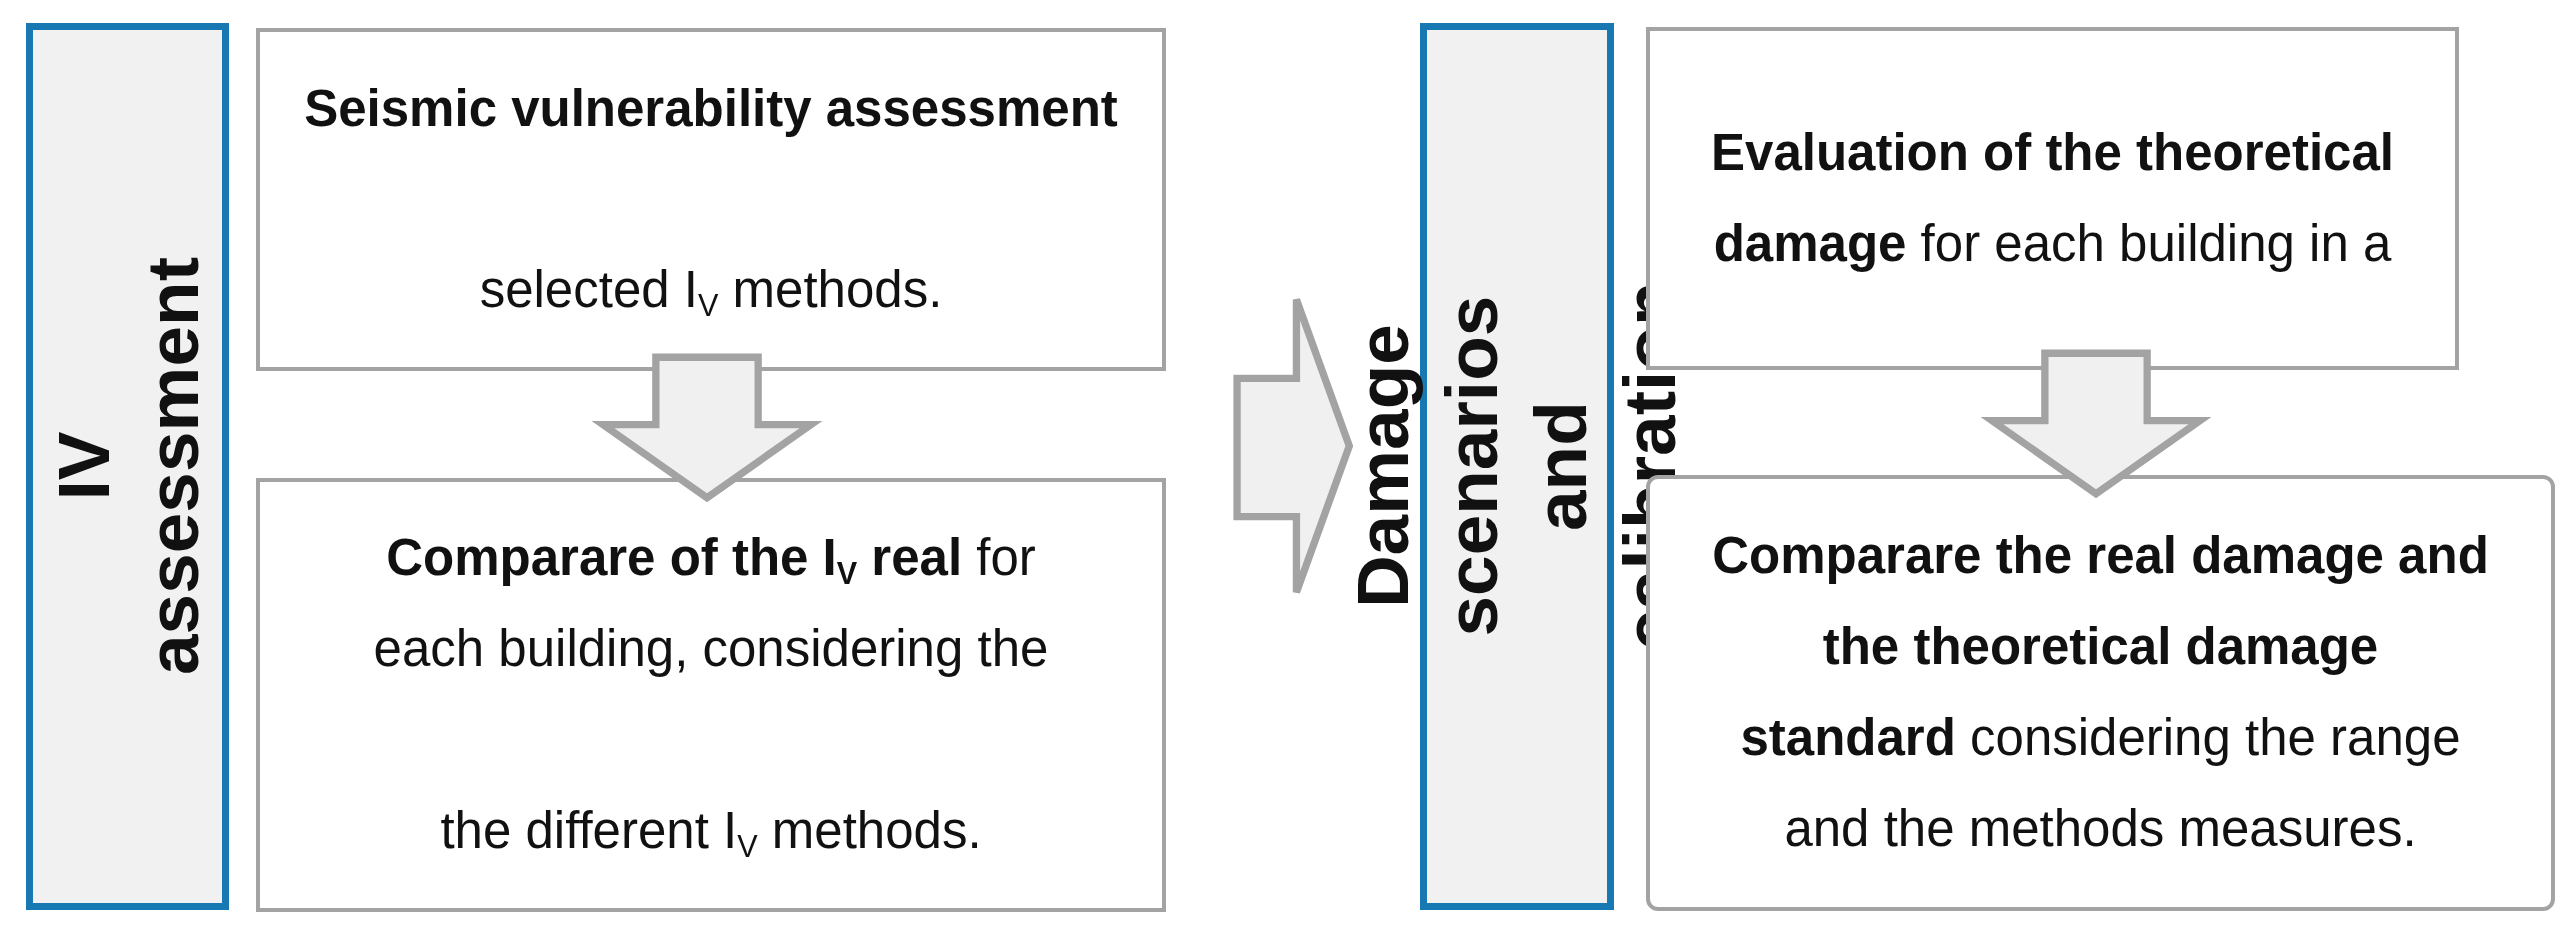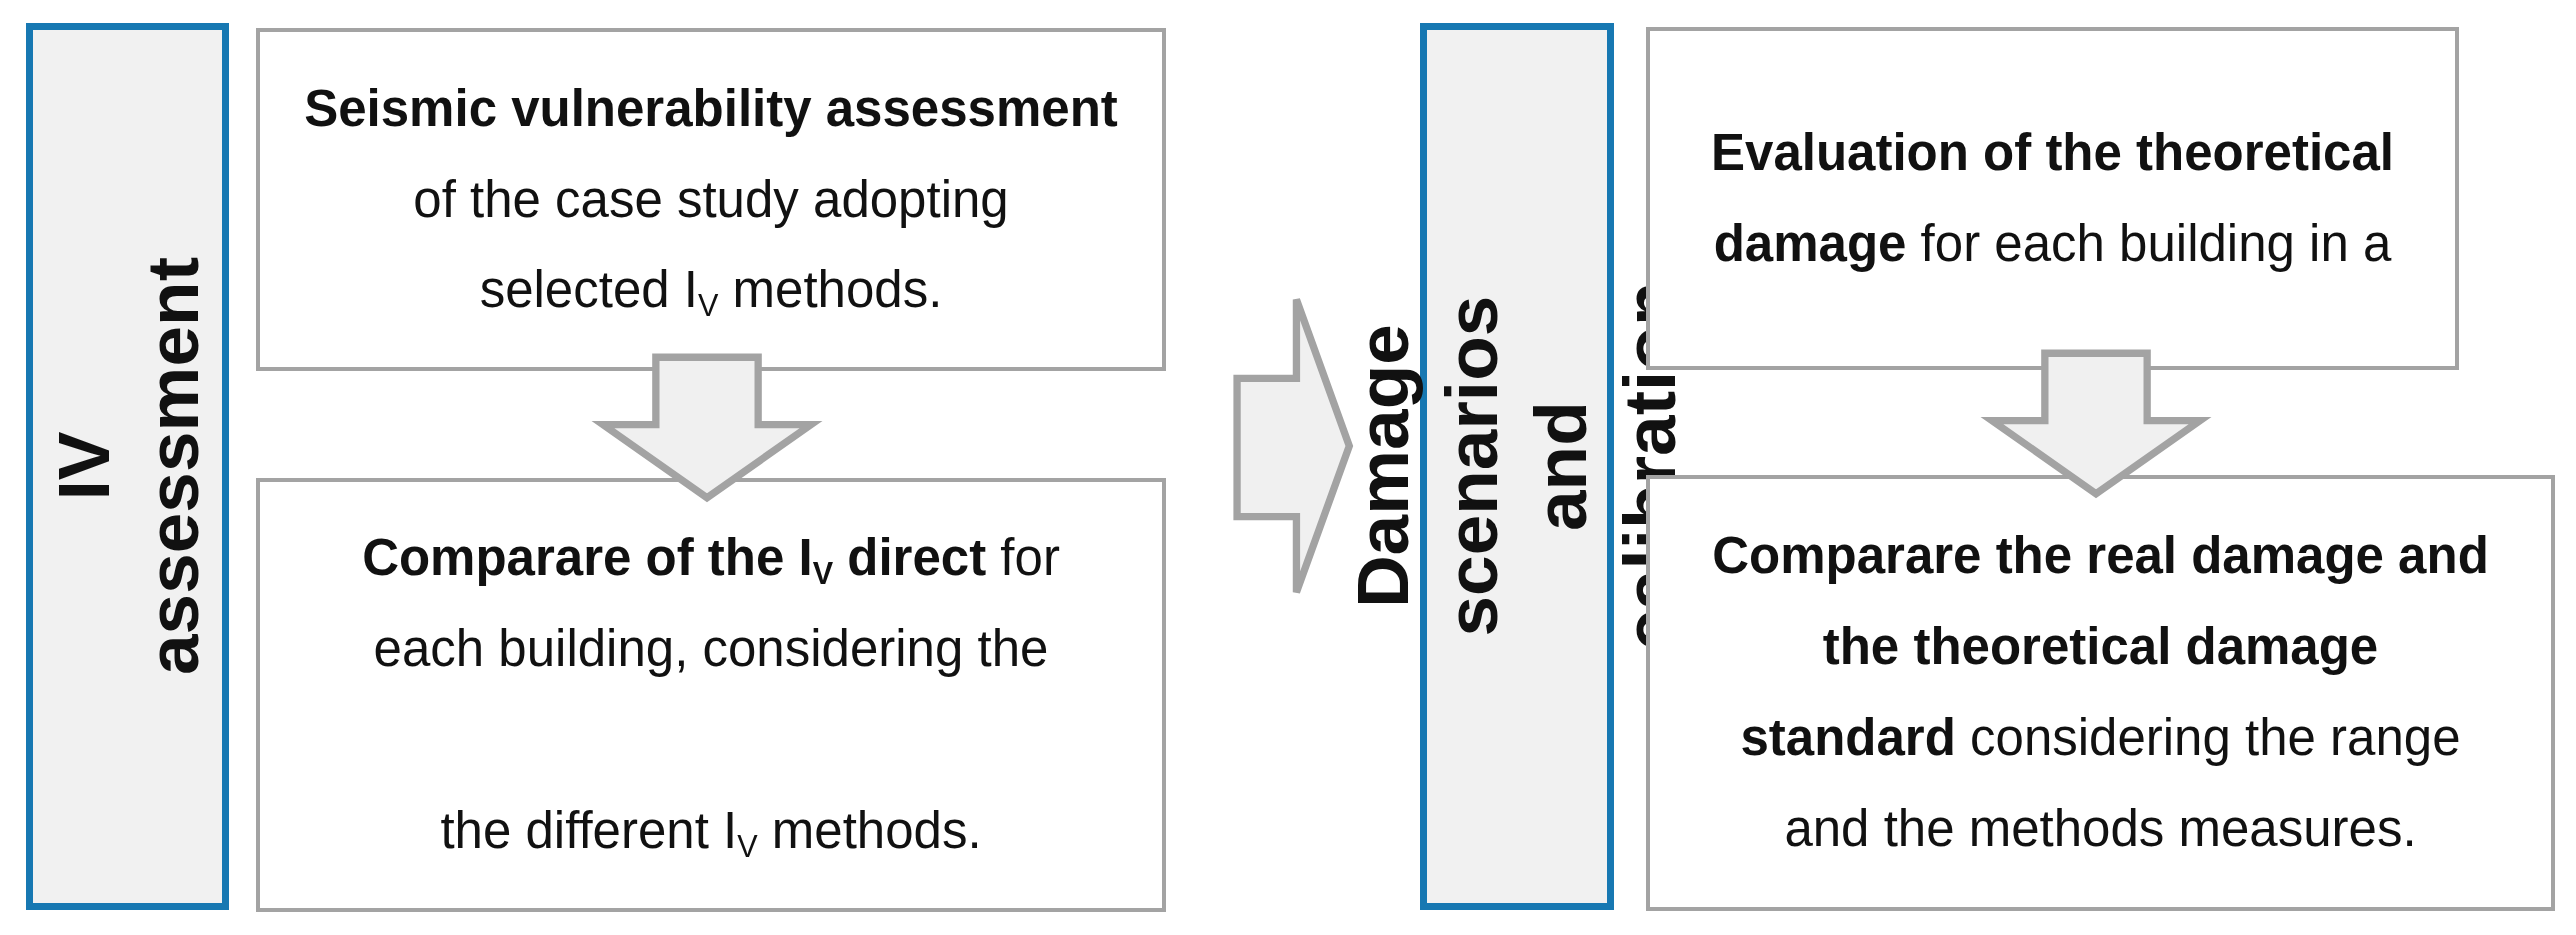--- a/index.html
+++ b/index.html
@@ -48,21 +48,21 @@
     text-align:center;
     font-size:51px;
     line-height:1.78;
     padding:0 16px;
   }
   .box .b{font-weight:bold;}
   .box .sub{font-size:0.6em;vertical-align:-0.28em;}
   .box-1{left:256px;top:28.4px;width:910px;height:343px;}
   .box-2{left:256px;top:478px;width:910px;height:434px;}
   .box-3{left:1646px;top:27px;width:813px;height:343px;}
-  .box-4{left:1646px;top:475px;width:909px;height:436px;}
+  .box-4{left:1646px;top:475px;width:909px;height:436px;border-radius:12px;}
 
   .arrow-svg{position:absolute;overflow:visible;}
   .arrow-shape{
     fill:var(--arrow-fill);
     stroke:var(--arrow-border);
     stroke-width:9;
     stroke-linejoin:miter;
   }
   .arrow-down-left{left:599px;top:353px;}
   .arrow-down-right{left:1988px;top:349px;}
@@ -71,24 +71,24 @@
 </head>
 <body>
 
 <div class="stage">
 
   <div class="vbar bar-left">
     <div class="vtext">IV assessment</div>
   </div>
 
   <div class="box box-1">
-    <div><span class="b">Seismic vulnerability assessment</span><br><span>of the case study adopting</span><br><span>selected I</span><span class="sub">V</span><span>  methods.</span></div>
+    <div><span class="b">Seismic vulnerability assessment</span><br><br><span>selected I</span><span class="sub">V</span><span>  methods.</span></div>
   </div>
   <div class="box box-2">
-    <div><span class="b">Comparare of the I</span><span class="b sub">V</span><span class="b">  direct</span><span> for</span><br><span>each building, considering the</span><br><br><span>the different I</span><span class="sub">V</span><span>  methods.</span></div>
+    <div><span class="b">Comparare of the I</span><span class="b sub">V</span><span class="b">  real</span><span> for</span><br><span>each building, considering the</span><br><br><span>the different I</span><span class="sub">V</span><span>  methods.</span></div>
   </div>
 
   <svg class="arrow-svg arrow-down-left" width="216" height="149" viewBox="0 0 266 183">
     <polygon class="arrow-shape" points="70,5 196,5 196,88 261,88 133,178 5,88 70,88"></polygon>
   </svg>
 
   <svg class="arrow-svg arrow-right-mid" width="122" height="305" viewBox="0 0 150 375">
     <polygon class="arrow-shape" points="5,105 78,105 78,8 143,188 78,368 78,275 5,275"></polygon>
   </svg>
 

